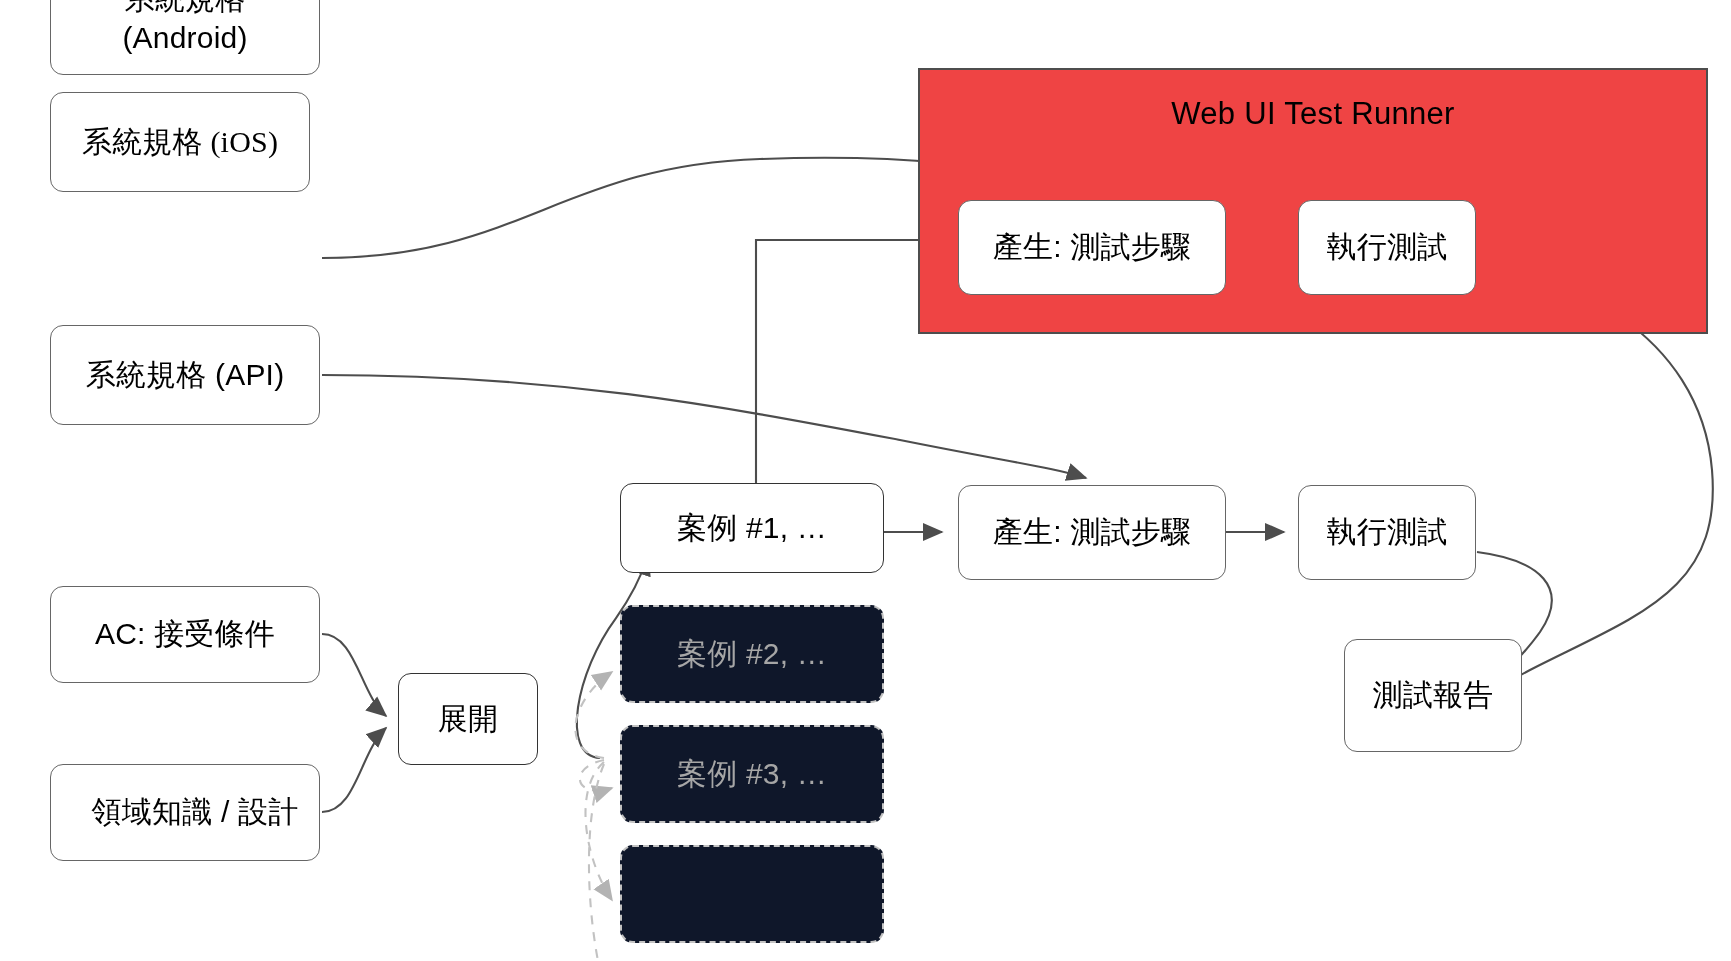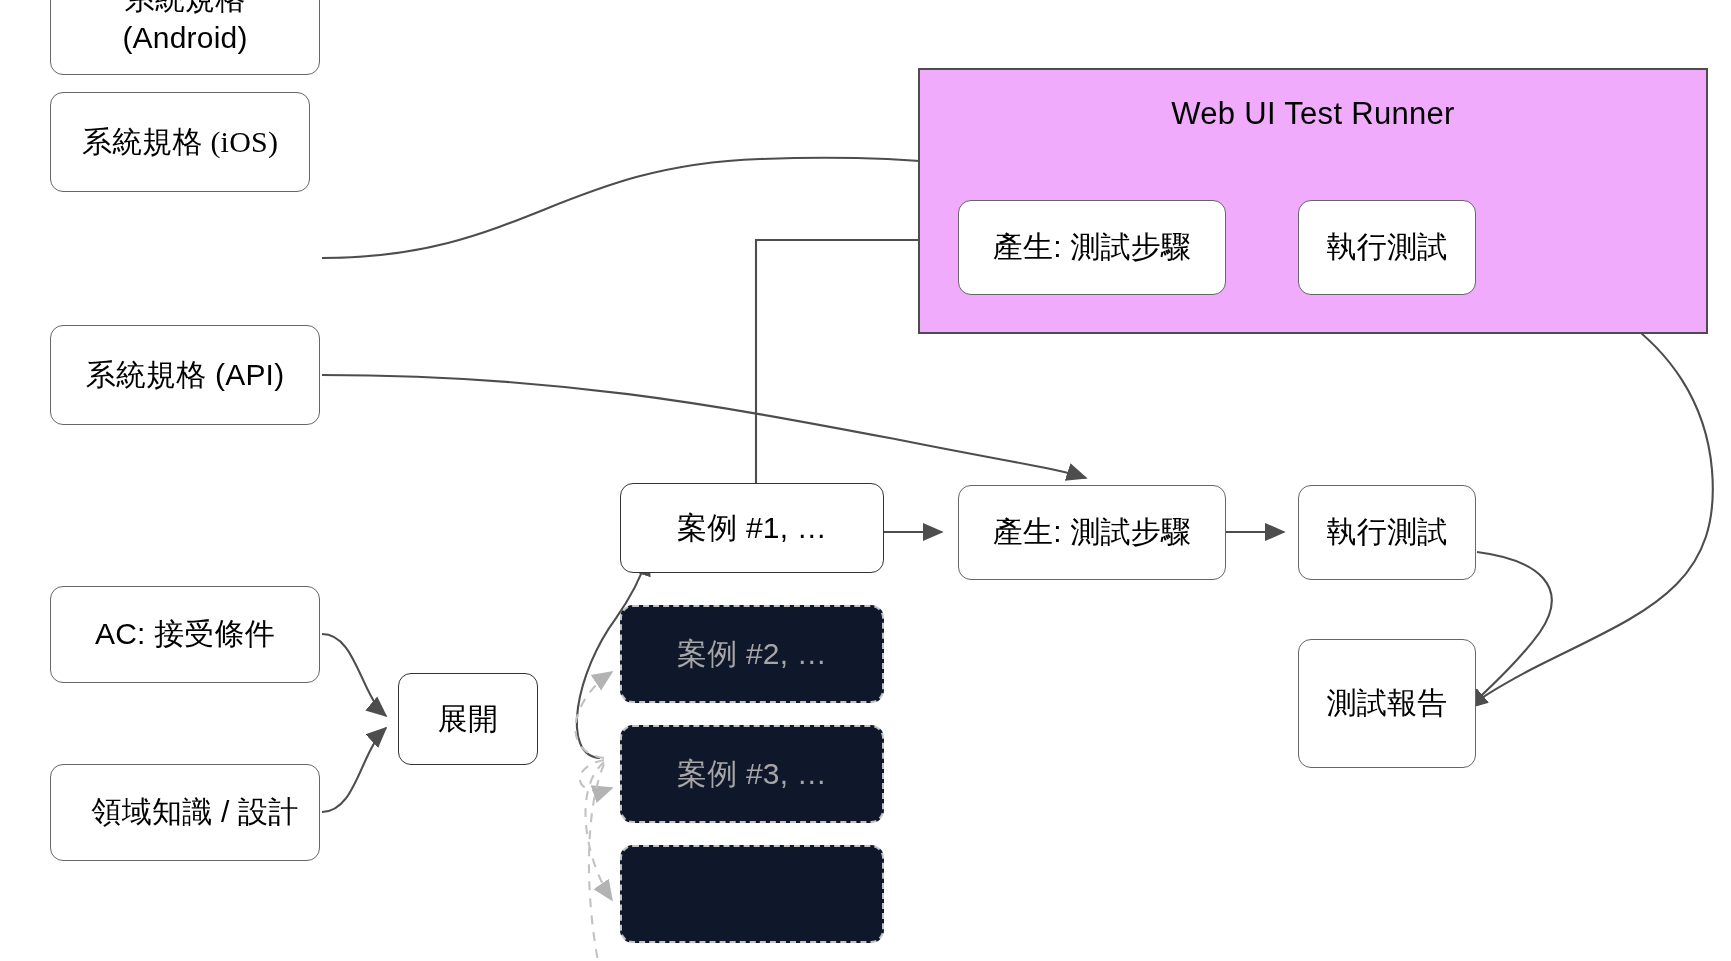--- a/index.html
+++ b/index.html
@@ -47,21 +47,21 @@
     border-color: #333333;
   }
   .node.ghost {
     border: 2px dashed #c2c2c2;
     color: #a6a6a6;
     background: #0f172a;
   }
   .group {
     position: absolute;
     box-sizing: border-box;
-    background: #f0abfc;
+    background: #ef4444;
     border: 2px solid #4d4d4d;
   }
   .group-title {
     position: absolute;
     left: 0;
     right: 0;
     text-align: center;
     font-size: 31px;
     color: #000000;
     letter-spacing: 0.3px;
@@ -149,15 +149,15 @@
 
   <div class="node" style="left:958px; top:200px; width:268px; height:95px;">產生: 測試步驟</div>
 
   <div class="node" style="left:1298px; top:200px; width:178px; height:95px;">執行測試</div>
 
 
   <div class="node" style="left:958px; top:485px; width:268px; height:95px;">產生: 測試步驟</div>
 
   <div class="node" style="left:1298px; top:485px; width:178px; height:95px;">執行測試</div>
 
-  <div class="node" style="left:1298px; top:639px; width:178px; height:129px;">測試報告</div>
+  <div class="node" style="left:1344px; top:639px; width:178px; height:113px;">測試報告</div>
 
 </div>
 
 </body></html>

